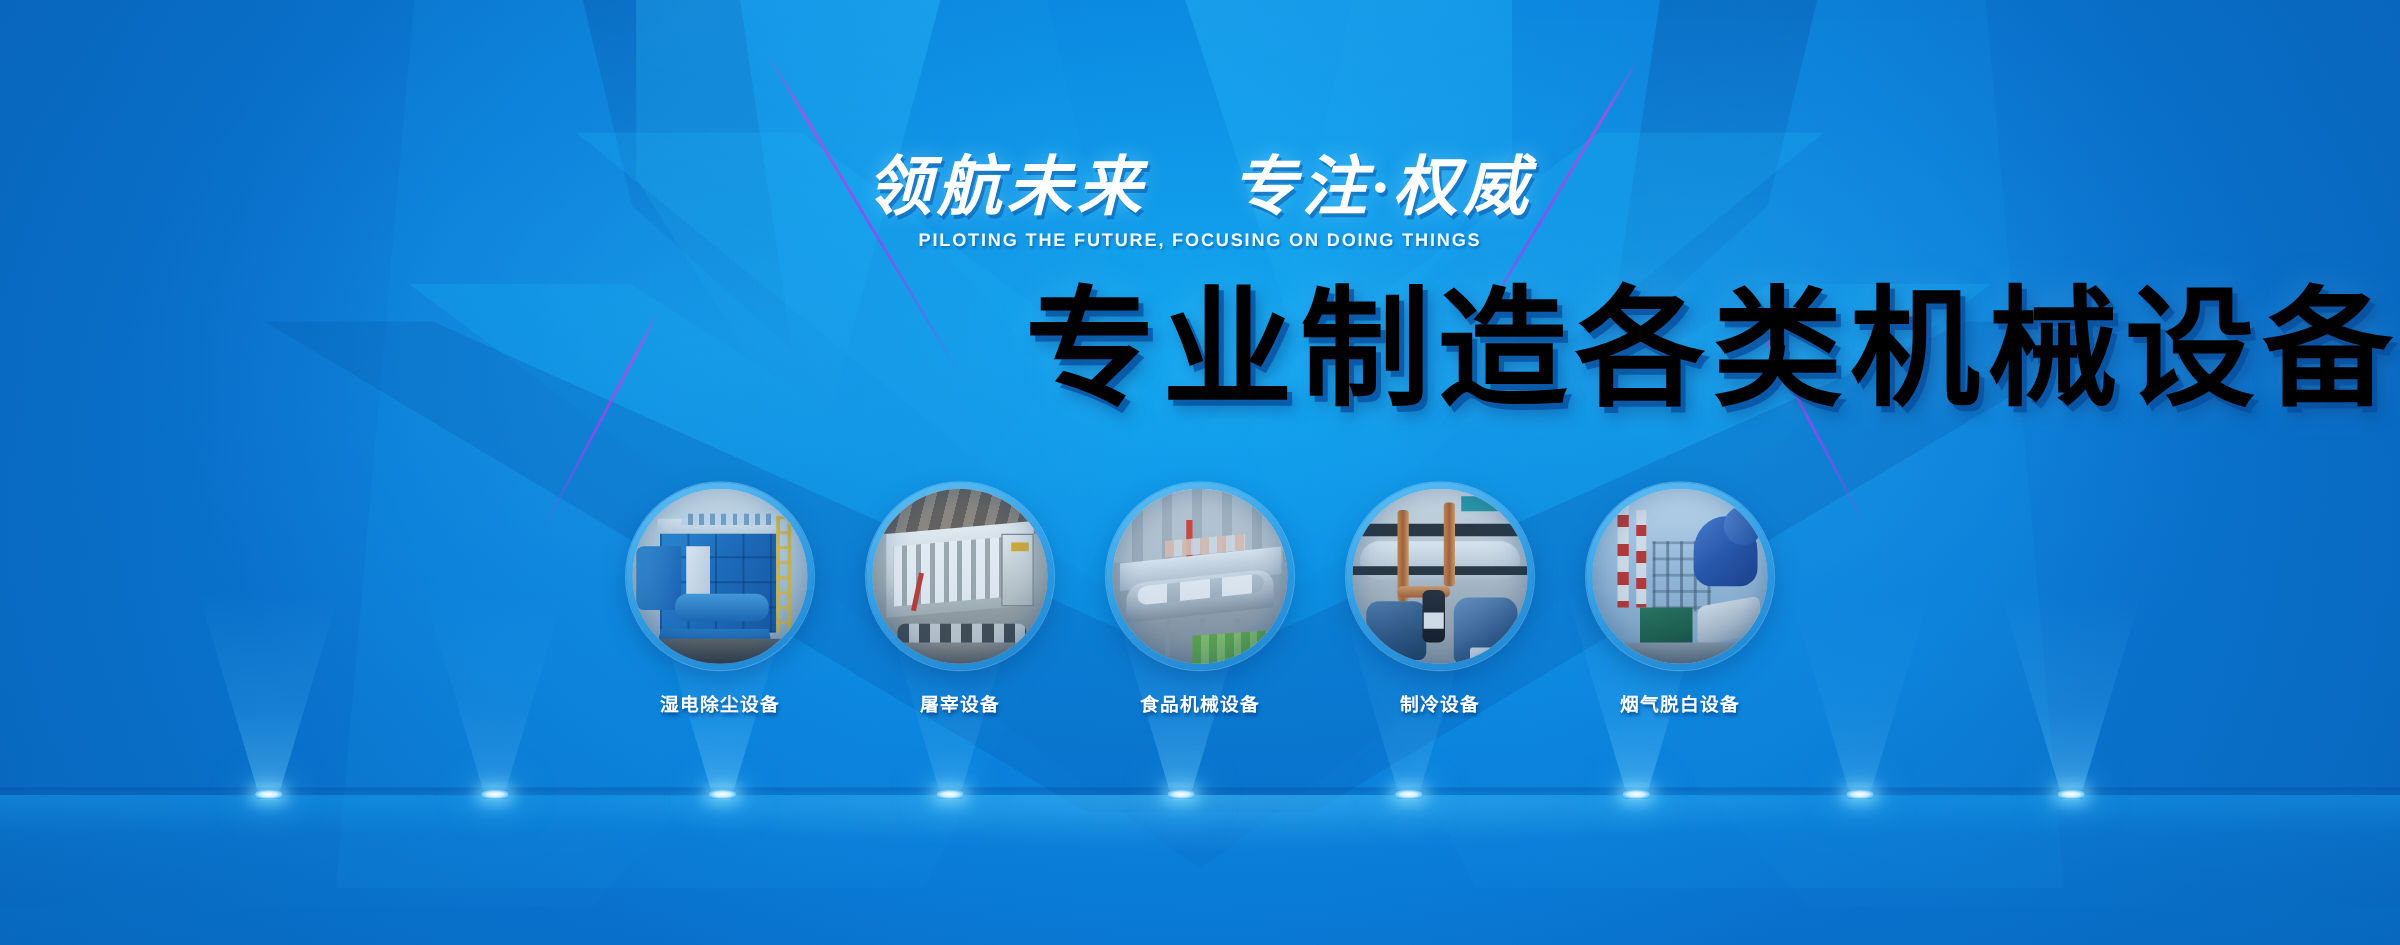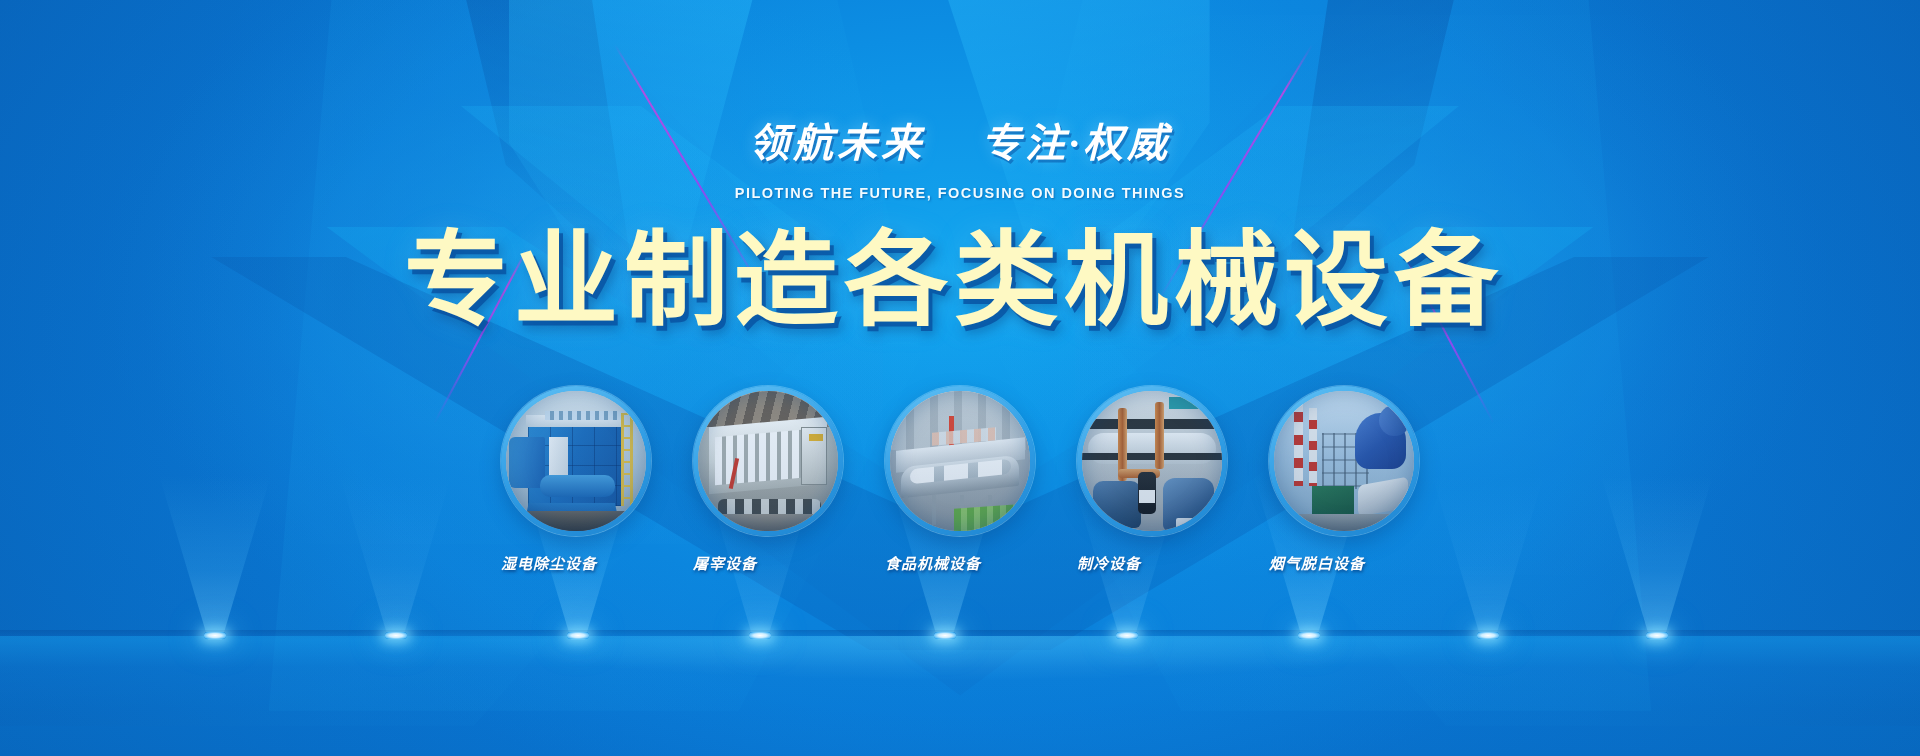--- a/index.html
+++ b/index.html
@@ -237,52 +237,52 @@
   .tagline-wrap {
     position: absolute;
     left: 0; right: 0;
     top: 120px;
     text-align: center;
     pointer-events: none;
   }
   .tagline-cn {
     display: block;
     font-family: "Liberation Serif", "DejaVu Serif", serif;
-    font-size: 40px;
+    font-size: 52px;
     font-weight: 700;
     font-style: italic;
     letter-spacing: 4px;
     color: #ffffff;
     text-shadow:
        2px 3px 0 rgba(8,86,168,0.55),
        0 0 16px rgba(150,225,255,0.45);
     white-space: pre;
     line-height: 1.18;
   }
   .tagline-en {
     display: block;
-    margin-top: 18px;
+    margin-top: 4px;
     font-size: 14.5px;
     font-weight: 700;
     letter-spacing: 1.45px;
     color: #f2fbff;
     text-shadow: 1px 1px 2px rgba(6,70,140,0.55);
   }
 
   
   .headline {
     position: absolute;
-    left: 0; right: 12px;
+    left: 0; right: 0;
     top: 228px;
-    text-align: center;
+    text-align: right;
     font-size: 104px;
     font-weight: 700;
     line-height: 1;
     letter-spacing: 6px;
-    color: #fef9c3;
+    color: #000000;
     white-space: nowrap;
     text-shadow:
        4px 5px 0 rgba(7,78,158,0.75),
        6px 8px 12px rgba(5,60,125,0.45),
        0 0 30px rgba(140,220,255,0.22);
     pointer-events: none;
   }
 
   
   .products {
@@ -290,22 +290,21 @@
     left: 0; right: 0;
     top: 386px;
     display: flex;
     justify-content: center;
     align-items: flex-start;
     gap: 42px;
   }
   .product {
     position: relative;
     width: 150px;
-    text-align: left;
-    font-style: italic;
+    text-align: center;
   }
   .thumb-ring {
     position: relative;
     width: 150px;
     height: 150px;
     margin: 0 auto;
     border-radius: 50%;
     padding: 5px;
     box-sizing: border-box;
     background: linear-gradient(160deg, #5fc0f5 0%, #2f9ce4 52%, #1f86d2 100%);

